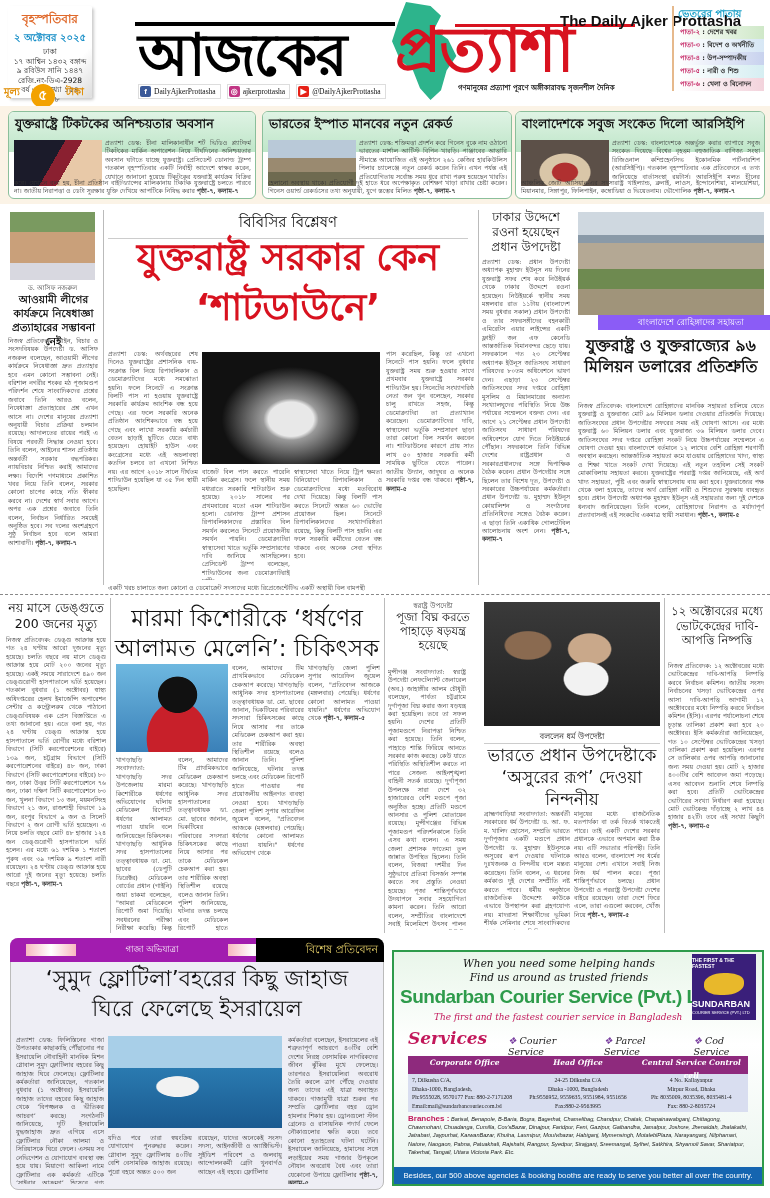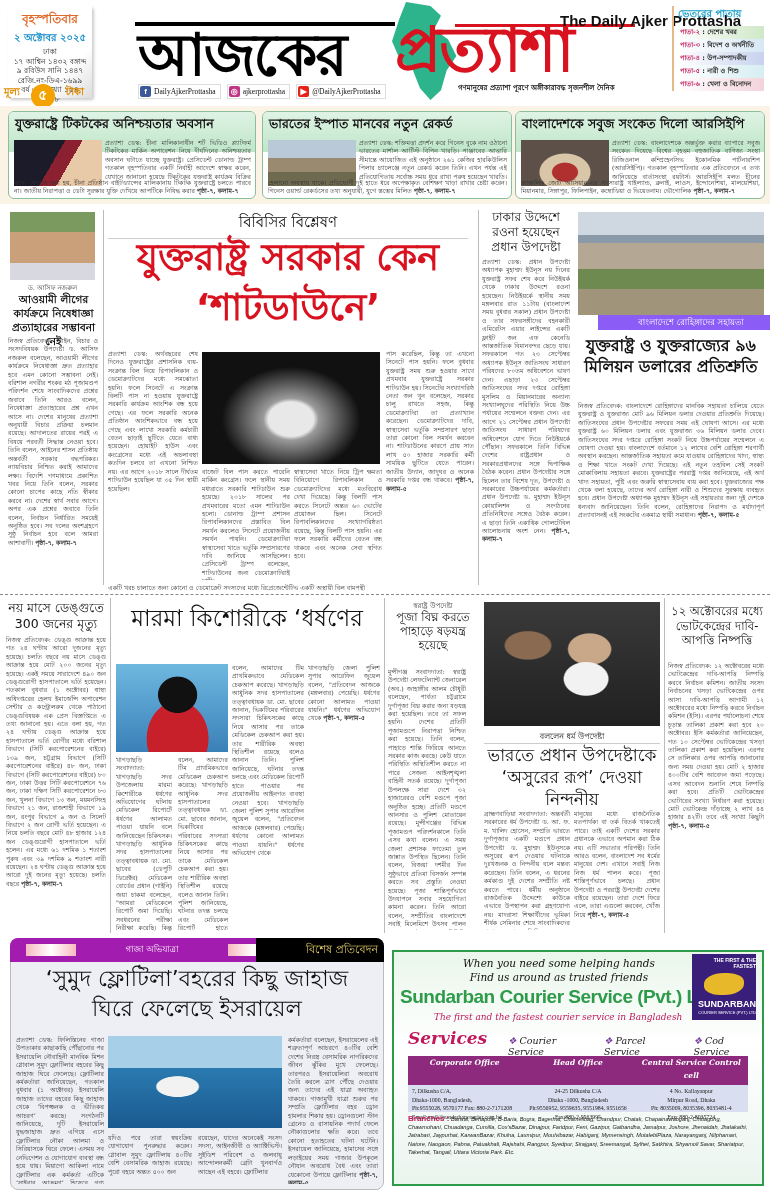--- a/index.html
+++ b/index.html
@@ -39,49 +39,49 @@
 .photo{background:#888}
 .hd-red{color:#d8121f;font-weight:bold;text-align:center}
 .hd-blk{color:#111;font-weight:bold;text-align:center}
 .vline{background:#bbb;width:1px}
 .dashline{border-top:1px dashed #888;height:0}
 
 #ad{left:392px;top:950px;width:372px;height:236px;border:2px solid #2e9b4b;background:linear-gradient(#e9f6ea,#fff 40%,#eaf5ee);}
 #ad .slogan{position:absolute;left:40px;top:4px;width:250px;text-align:center;font-family:"DejaVu Serif",serif;font-style:italic;font-size:10.5px;line-height:14px;color:#111}
 #ad .name{position:absolute;left:6px;top:34px;font-size:19px;font-weight:bold;color:#2e9b4b;font-family:"Liberation Sans",sans-serif;letter-spacing:-0.5px}
 #ad .sub{position:absolute;left:40px;top:60px;font-size:9px;font-style:italic;color:#c2185b;font-family:"DejaVu Serif",serif}
-#ad .logo{position:absolute;right:6px;top:2px;width:64px;height:66px;background:#3a1f7a;color:#fff;text-align:right;font-family:"Liberation Sans",sans-serif}
+#ad .logo{position:absolute;right:6px;top:2px;width:64px;height:66px;background:#3a1f7a;color:#fff;text-align:left;font-family:"Liberation Sans",sans-serif}
 #ad .logo .t1{font-size:5px;font-weight:bold;margin-top:3px}
 #ad .logo .tiger{width:40px;height:22px;margin:4px auto 0;background:#e8b82b;border-radius:50% 40% 50% 40%}
 #ad .logo .t2{font-size:9px;font-weight:bold;margin-top:4px}
 #ad .logo .t3{font-size:4px;margin-top:1px}
 #ad .services{position:absolute;left:14px;top:76px;display:flex;align-items:baseline;gap:10px;font-family:"DejaVu Serif",serif}
 #ad .services .lbl{font-size:17px;font-weight:bold;font-style:italic;color:#c2185b}
 #ad .services .item{font-size:9.5px;font-style:italic;color:#222}
 #ad .services .item .dia{color:#7a3fa0;margin-right:3px}
 #ad .offices{position:absolute;left:14px;top:104px;width:340px;height:56px;background:#d9def0}
-#ad .offices .hdrs{display:flex;background:#8e2a7d;height:29px}
+#ad .offices .hdrs{display:flex;background:#8e2a7d;height:18px}
 #ad .offices .hdrs div{flex:1;color:#fff;font-size:7.5px;font-style:italic;font-weight:bold;text-align:center;line-height:13px;font-family:"DejaVu Serif",serif}
 #ad .offices .cols{display:flex}
 #ad .offices .col{flex:1;font-size:5.8px;line-height:8.5px;padding:2px 4px;font-family:"Liberation Serif",serif;color:#222;text-align:center}
 #ad .offices .col.left{text-align:left}
 #ad .branches{position:absolute;left:14px;top:163px;width:344px;font-size:5.6px;line-height:8.2px;font-style:italic;color:#222;font-family:"Liberation Sans",sans-serif}
 #ad .branches .lbl{color:#c2185b;font-weight:bold;font-style:normal;font-size:8px}
 #ad .footer{position:absolute;left:0;right:0;bottom:0;height:17px;background:#1565b0;color:#fff;font-size:7.8px;text-align:center;line-height:17px;font-family:"Liberation Sans",sans-serif}
 </style>
 </head>
 <body>
 
 <div id="datebox" class="abs">
   <div class="day">বৃহস্পতিবার</div>
   <div class="date">২ অক্টোবর ২০২৫</div>
   <div class="line">ঢাকা</div>
   <div class="line">১৭ আশ্বিন ১৪৩২ বঙ্গাব্দ</div>
   <div class="line">৯ রবিউস সানি ১৪৪৭</div>
-  <div class="line">রেজি.নং-ডিএ-১৬৯৯</div>
+  <div class="line">রেজি.নং-ডিএ-2928</div>
   <div class="line">বর্ষ ৩৩ সংখ্যা ১৫৪</div>
   <div class="line">পৃষ্ঠা ৮</div>
 </div>
 <div id="pricebox" class="abs">
   <span class="lbl">মূল্য</span>
   <span class="coin">৫</span>
   <span class="lbl">টাকা</span>
 </div>
 
 <div id="logo-bar" class="abs"></div>
@@ -163,26 +163,27 @@
 <div class="abs body-text" style="left:482px;top:258px;width:88px;height:322px"><span>প্রত্যাশা ডেস্ক: প্রধান উপদেষ্টা অধ্যাপক মুহাম্মদ ইউনূস নয় দিনের যুক্তরাষ্ট্র সফর শেষ করে নিউইয়র্ক থেকে ঢাকার উদ্দেশে রওনা হয়েছেন। নিউইয়র্কে স্থানীয় সময় মঙ্গলবার রাত ১১টায় (বাংলাদেশ সময় বুধবার সকাল) প্রধান উপদেষ্টা ও তার সফরসঙ্গীদের বহনকারী এমিরেটস এয়ার লাইন্সের একটি ফ্লাইট জন এফ কেনেডি আন্তর্জাতিক বিমানবন্দর ছেড়ে যায়। সফরকালে গত ২৩ সেপ্টেম্বর অধ্যাপক ইউনূস জাতিসংঘ সাধারণ পরিষদের ৮০তম অধিবেশনে ভাষণ দেন। এছাড়া ২৩ সেপ্টেম্বর জাতিসংঘের সদর দপ্তরে রোহিঙ্গা মুসলিম ও মিয়ানমারের অন্যান্য সংখ্যালঘুদের পরিস্থিতি নিয়ে উচ্চ পর্যায়ের সম্মেলনে বক্তব্য দেন। এর আগে ২১ সেপ্টেম্বর প্রধান উপদেষ্টা জাতিসংঘ সাধারণ পরিষদের অধিবেশনে যোগ দিতে নিউইয়র্কে পৌঁছান। সফরকালে তিনি বিভিন্ন দেশের রাষ্ট্রপ্রধান ও সরকারপ্রধানদের সঙ্গে দ্বিপাক্ষিক বৈঠক করেন। প্রধান উপদেষ্টার সঙ্গে ছিলেন তার বিশেষ দূত, উপদেষ্টা ও সরকারের উচ্চপর্যায়ের কর্মকর্তারা। প্রধান উপদেষ্টা ড. মুহাম্মদ ইউনূস কোয়ালিশন ও সংগঠনের প্রতিনিধিদের সঙ্গেও বৈঠক করেন। এ ছাড়া তিনি একাধিক গোলটেবিল আলোচনায় অংশ নেন।</span> <b>পৃষ্ঠা-৭, কলাম-৭</b></div>
 
 <div class="abs photo" style="left:578px;top:212px;width:186px;height:103px;background:linear-gradient(#cfd8e0 0 22%,#8a9aa8 22% 30%,#b4a894 30% 55%,#6e8a50 55% 75%,#a0947a 75%)"></div>
 <div class="abs" style="left:598px;top:315px;width:186px;height:15px;background:#8b5cf6;color:#fff;font-size:8.5px;text-align:center;line-height:15px">বাংলাদেশে রোহিঙ্গাদের সহায়তা</div>
 <div class="abs hd-blk" style="left:578px;top:335px;width:186px;font-size:16px;line-height:21px">যুক্তরাষ্ট্র ও যুক্তরাজ্যের ৯৬ মিলিয়ন ডলারের প্রতিশ্রুতি</div>
 <div class="abs body-text" style="left:578px;top:402px;width:186px;height:182px"><span>নিজস্ব প্রতিবেদক: বাংলাদেশে রোহিঙ্গাদের মানবিক সহায়তা চালিয়ে যেতে যুক্তরাষ্ট্র ও যুক্তরাজ্য মোট ৯৬ মিলিয়ন ডলার দেওয়ার প্রতিশ্রুতি দিয়েছে। জাতিসংঘের প্রধান উপদেষ্টার সফরের সময় এই ঘোষণা আসে। এর মধ্যে যুক্তরাষ্ট্র ৬০ মিলিয়ন ডলার এবং যুক্তরাজ্য ৩৬ মিলিয়ন ডলার দেবে। জাতিসংঘের সদর দপ্তরে রোহিঙ্গা সংকট নিয়ে উচ্চপর্যায়ের সম্মেলনে এ ঘোষণা দেওয়া হয়। বাংলাদেশে বর্তমানে ১২ লাখের বেশি রোহিঙ্গা শরণার্থী অবস্থান করছেন। আন্তর্জাতিক সহায়তা কমে যাওয়ায় রোহিঙ্গাদের খাদ্য, স্বাস্থ্য ও শিক্ষা খাতে সংকট দেখা দিয়েছে। এই নতুন তহবিল সেই সংকট মোকাবিলায় সহায়তা করবে। যুক্তরাষ্ট্রের পররাষ্ট্র দপ্তর জানিয়েছে, এই অর্থ খাদ্য সহায়তা, পুষ্টি এবং জরুরি স্বাস্থ্যসেবায় ব্যয় করা হবে। যুক্তরাজ্যের পক্ষ থেকে বলা হয়েছে, তাদের অর্থ রোহিঙ্গা নারী ও শিশুদের সুরক্ষায় ব্যবহৃত হবে। প্রধান উপদেষ্টা অধ্যাপক মুহাম্মদ ইউনূস এই সহায়তার জন্য দুই দেশকে ধন্যবাদ জানিয়েছেন। তিনি বলেন, রোহিঙ্গাদের নিরাপদ ও মর্যাদাপূর্ণ প্রত্যাবাসনই এই সংকটের একমাত্র স্থায়ী সমাধান।</span> <b>পৃষ্ঠা-৭, কলাম-৫</b></div>
 
 <div class="abs body-text" style="left:108px;top:584px;width:366px;height:9px;white-space:nowrap">একটি খরচ চালাতে জন্য কোনো ও ডেমোক্রেট সদস্যদের মধ্যে রিপ্রেজেন্টেটিভ একটি অস্থায়ী বিল বামপন্থী</div>
 <div class="abs dashline" style="left:0;top:594px;width:770px"></div>
 
-<div class="abs hd-blk" style="left:4px;top:600px;width:104px;font-size:12.5px;line-height:16px;font-weight:normal">নয় মাসে ডেঙ্গুতে 300 জনের মৃত্যু</div>
+<div class="abs hd-blk" style="left:4px;top:600px;width:104px;font-size:12.5px;line-height:16px;font-weight:normal">নয় মাসে ডেঙ্গুতে 200 জনের মৃত্যু</div>
 <div class="abs body-text" style="left:6px;top:636px;width:100px;height:294px"><span>নিজস্ব প্রতিবেদক: ডেঙ্গু আক্রান্ত হয়ে গত ২৪ ঘণ্টায় আরো দুজনের মৃত্যু হয়েছে। চলতি বছরে নয় মাসে ডেঙ্গু আক্রান্ত হয়ে মোট ২০০ জনের মৃত্যু হয়েছে। একই সময়ে সারাদেশে ৪৯০ জন ডেঙ্গুরোগী হাসপাতালে ভর্তি হয়েছেন। গতকাল বুধবার (১ অক্টোবর) স্বাস্থ্য অধিদপ্তরের হেলথ ইমার্জেন্সি অপারেশন সেন্টার ও কন্ট্রোলরুম থেকে পাঠানো ডেঙ্গুবিষয়ক এক প্রেস বিজ্ঞপ্তিতে এ তথ্য জানানো হয়। এতে বলা হয়, গত ২৪ ঘণ্টায় ডেঙ্গু আক্রান্ত হয়ে হাসপাতালে ভর্তি রোগীর মধ্যে বরিশাল বিভাগে (সিটি করপোরেশনের বাইরে) ১৩৯ জন, চট্টগ্রাম বিভাগে (সিটি করপোরেশনের বাইরে) ৪৮ জন, ঢাকা বিভাগে (সিটি করপোরেশনের বাইরে) ৮০ জন, ঢাকা উত্তর সিটি করপোরেশনে ৭৬ জন, ঢাকা দক্ষিণ সিটি করপোরেশনে ৮৩ জন, খুলনা বিভাগে ১৩ জন, ময়মনসিংহ বিভাগে ২১ জন, রাজশাহী বিভাগে ১৯ জন, রংপুর বিভাগে ৯ জন ও সিলেট বিভাগে ২ জন রোগী ভর্তি হয়েছেন। এ নিয়ে চলতি বছরে মোট ৪৮ হাজার ১২৪ জন ডেঙ্গুরোগী হাসপাতালে ভর্তি হলেন। এর মধ্যে ৬১ দশমিক ১ শতাংশ পুরুষ এবং ৩৯ দশমিক ৯ শতাংশ নারী রয়েছেন। ২৪ ঘণ্টায় ডেঙ্গু আক্রান্ত হয়ে আরো দুই জনের মৃত্যু হয়েছে। চলতি বছরে</span> <b>পৃষ্ঠা-৭, কলাম-৭</b></div>
 <div class="abs vline" style="left:110px;top:598px;height:335px"></div>
 
 <div class="abs hd-blk" style="left:112px;top:603px;width:270px;font-size:23px;line-height:30px;font-weight:normal">
   <div>মারমা কিশোরীকে ‘ধর্ষণের</div>
+  <div>আলামত মেলেনি’: চিকিৎসক</div>
 </div>
 <div class="abs photo" style="left:116px;top:664px;width:112px;height:88px;background:radial-gradient(ellipse at 55% 35%,#111 0 22%,transparent 23%),radial-gradient(ellipse at 55% 85%,#c8202a 0 35%,transparent 36%),linear-gradient(#6eb8e0,#3a80b8)"></div>
 <div class="abs body-text" style="left:116px;top:756px;width:56px;height:175px">খাগড়াছড়ি সংবাদদাতা: খাগড়াছড়ি সদর উপজেলায় মারমা কিশোরীকে ধর্ষণের অভিযোগের ঘটনায় মেডিকেল রিপোর্টে ধর্ষণের আলামত পাওয়া যায়নি বলে জানিয়েছেন চিকিৎসক। খাগড়াছড়ি আধুনিক সদর হাসপাতালের তত্ত্বাবধায়ক ডা. মো. ছাবের (ডেপুটি ডিরেক্টর) মেডিকেল বোর্ডের প্রধান (গাইনি) জয়া চাকমা বলেছেন, "আমরা মেডিকেলে রিপোর্ট জমা দিয়েছি। সবধরনের পরীক্ষা নিরীক্ষা করেছি। কিন্তু আসলে ধর্ষণের কোনো আলামত পাইনি।" তিনি</div>
 <div class="abs body-text" style="left:178px;top:756px;width:50px;height:175px">বলেন, আমাদের টিম প্রাথমিকভাবে মেডিকেল চেকআপ করেছে। খাগড়াছড়ি আধুনিক সদর হাসপাতালের তত্ত্বাবধায়ক ডা. মো. ছাবের জানান, ভিকটিমের পরিবারের সদস্যরা চিকিৎসকের কাছে নিয়ে আসার পর তাকে মেডিকেল চেকআপ করা হয়। তার শারীরিক অবস্থা স্থিতিশীল রয়েছে বলেও জানান তিনি। পুলিশ জানিয়েছে, ঘটনার তদন্ত চলছে এবং মেডিকেল রিপোর্ট হাতে পাওয়ার পর প্রয়োজনীয় আইনগত ব্যবস্থা নেওয়া হবে।</div>
 <div class="abs body-text" style="left:232px;top:664px;width:72px;height:266px"><span>বলেন, আমাদের টিম প্রাথমিকভাবে মেডিকেল চেকআপ করেছে। খাগড়াছড়ি আধুনিক সদর হাসপাতালের তত্ত্বাবধায়ক ডা. মো. ছাবের জানান, ভিকটিমের পরিবারের সদস্যরা চিকিৎসকের কাছে নিয়ে আসার পর তাকে মেডিকেল চেকআপ করা হয়। তার শারীরিক অবস্থা স্থিতিশীল রয়েছে বলেও জানান তিনি। পুলিশ জানিয়েছে, ঘটনার তদন্ত চলছে এবং মেডিকেল রিপোর্ট হাতে পাওয়ার পর প্রয়োজনীয় আইনগত ব্যবস্থা নেওয়া হবে।</span> <span>খাগড়াছড়ি জেলা পুলিশ সুপার আরেফিন জুয়েল বলেন, "প্রতিবেদন আজকে (মঙ্গলবার) পেয়েছি। ধর্ষণের কোনো আলামত পাওয়া যায়নি।" ধর্ষণের অভিযোগ থেকে</span></div>
 <div class="abs body-text" style="left:308px;top:664px;width:72px;height:266px"><span>খাগড়াছড়ি জেলা পুলিশ সুপার আরেফিন জুয়েল বলেন, "প্রতিবেদন আজকে (মঙ্গলবার) পেয়েছি। ধর্ষণের কোনো আলামত পাওয়া যায়নি।" ধর্ষণের অভিযোগ থেকে</span> <b>পৃষ্ঠা-৭, কলাম-৫</b></div>
 
 <div class="abs vline" style="left:384px;top:598px;height:335px"></div>
 
 <div class="abs" style="left:386px;top:600px;width:94px;font-size:7px;text-align:center;color:#333">স্বরাষ্ট্র উপদেষ্টা</div>
@@ -259,13 +260,14 @@
         <div>4 No. Kallayanpur</div>
           <div>Mirpur Road, Dhaka</div>
           <div>Ph: 8035009, 8035396, 8035481-4</div>
           <div>Fax: 880-2-8035724</div>
       </div>
     </div>
   </div>
   <div class="branches">
     <span class="lbl">Branches :</span> <span>Barisal, Benapole, B-Baria, Bogra, Bagerhat, Chamelibag, Chandpur, Chatak, Chapainawabganj, Chittagong, Chawmohani, Chuadanga, Cumilla, Cox'sBazar, Dinajpur, Faridpur, Feni, Gazipur, Gaibandha, Jamalpur, Joshore, Jhenaidah, Jhalakathi, Jatrabari, Jaypurhat, KarwanBazar, Khulna, Laxmipur, Moulvibazar, Habiganj, Mymensingh, MotaleblPlaza, Narayanganj, Nilphamari, Natore, Naogaon, Pabna, Patuakhali, Rajshahi, Rangpur, Syedpur, Sirajganj, Sreemangal, Sylhet, Satkhira, Shyamoli Savar, Shariatpur, Takerhat, Tangail, Uttara Victoria Park. Etc.</span>
   </div>
+  <div class="footer">Besides, our 500 above agencies &amp; booking booths are ready to serve you better all over the country.</div>
 </div>
 
 </body></html>

